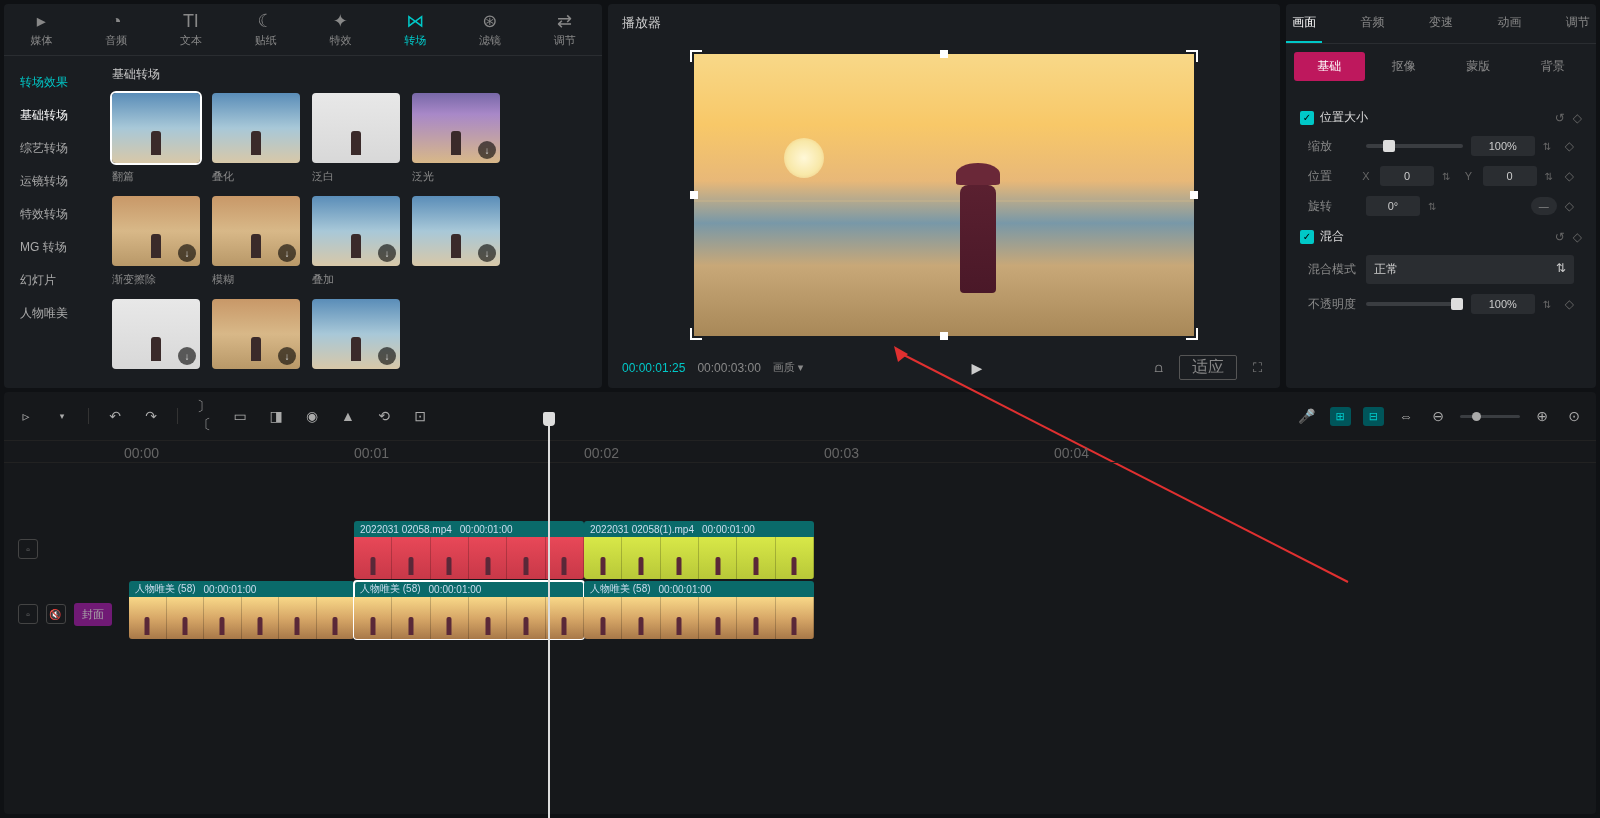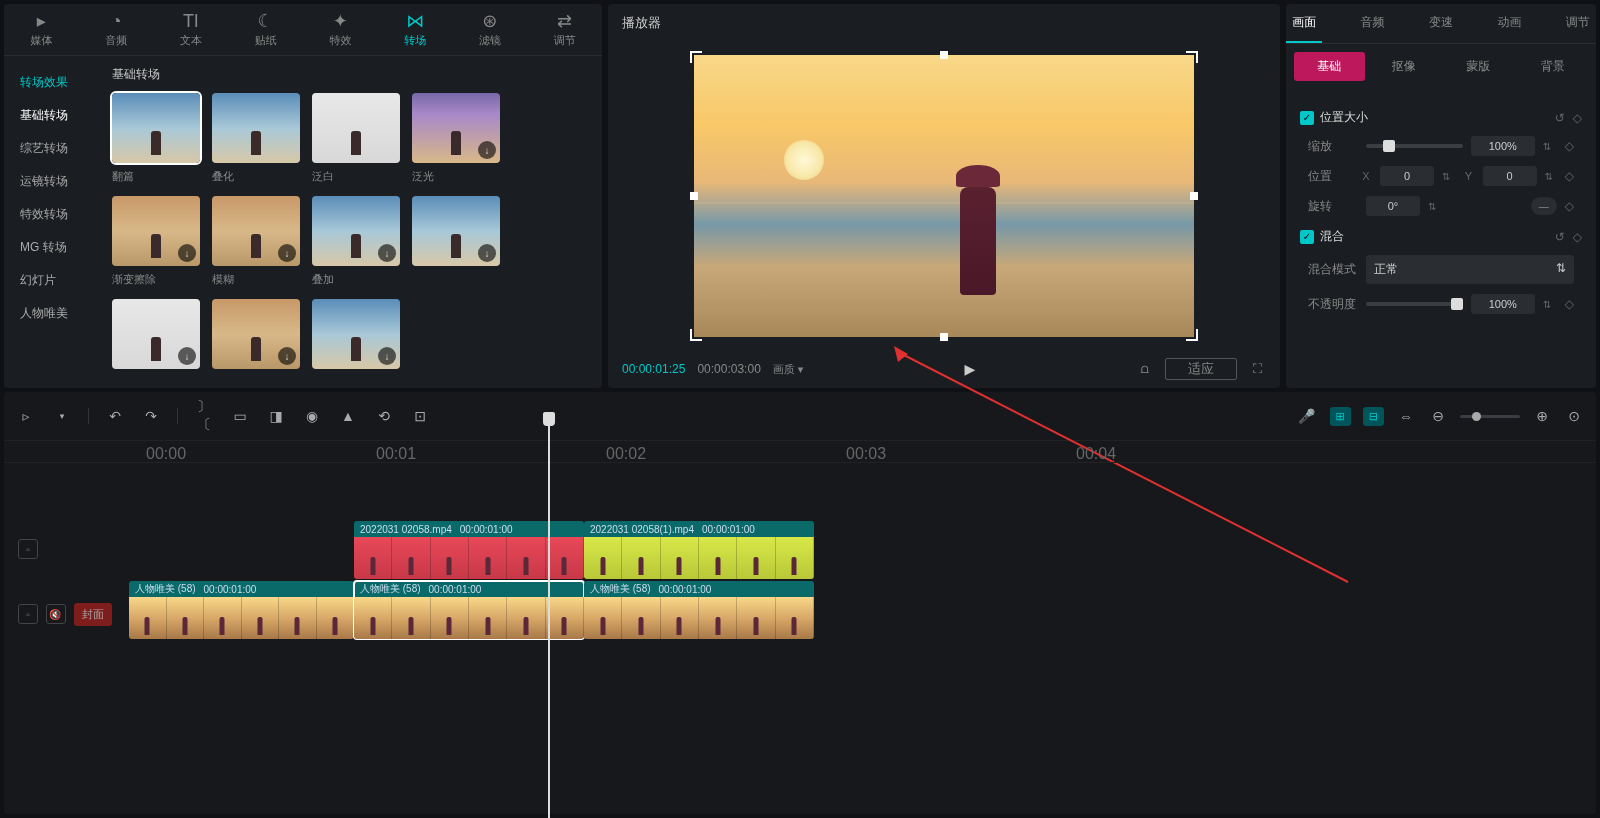--- a/index.html
+++ b/index.html
@@ -59,21 +59,21 @@
 .edge-handle.l { left: -4px; top: 50%; transform: translateY(-50%); }
 .edge-handle.r { right: -4px; top: 50%; transform: translateY(-50%); }
 .watermark { position: absolute; left: 50%; bottom: -30px; transform: translateX(-50%); font-size: 28px; font-style: italic; color: #999; font-weight: bold; pointer-events: none; opacity: 0.7; }
 .watermark span { font-size: 14px; font-style: normal; }
 .player-controls { display: flex; align-items: center; padding: 8px 14px; gap: 12px; }
 .time-current { color: #00c8c8; font-size: 12px; }
 .time-total { color: #888; font-size: 12px; }
 .quality-label { color: #888; font-size: 11px; }
 .play-btn { margin: 0 auto; color: #ccc; cursor: pointer; font-size: 14px; }
 .ctrl-icon { color: #888; cursor: pointer; font-size: 13px; padding: 2px 4px; }
-.ctrl-box { border: 1px solid #555; border-radius: 2px; padding: 1px 22px; font-size: 13px; }
+.ctrl-box { border: 1px solid #555; border-radius: 2px; padding: 1px 12px; font-size: 16px; }
 .red-arrow { position: absolute; pointer-events: none; }
 
 
 .right-panel { width: 310px; display: flex; flex-direction: column; }
 .prop-tabs { display: flex; border-bottom: 1px solid #2a2d31; gap: 32px; }
 .prop-tab { flex: 1; text-align: center; padding: 10px 0; font-size: 12px; color: #888; cursor: pointer; }
 .prop-tab.active { color: #fff; border-bottom: 2px solid #00c8c8; }
 .sub-tabs { display: flex; padding: 8px; gap: 4px; }
 .sub-tab { flex: 1; text-align: center; padding: 6px 0; font-size: 12px; color: #888; cursor: pointer; border-radius: 3px; }
 .sub-tab.active { background: #be185d; color: #fff; }
@@ -98,29 +98,29 @@
 .timeline-area { flex: 1; background: #16181b; display: flex; flex-direction: column; margin: 0 4px 4px; border-radius: 4px; }
 .timeline-toolbar { display: flex; align-items: center; padding: 6px 12px; gap: 16px; border-bottom: 1px solid #222; }
 .tool-btn { color: #aaa; cursor: pointer; font-size: 14px; width: 20px; text-align: center; }
 .tool-sep { width: 1px; height: 16px; background: #333; }
 .tool-right { margin-left: auto; display: flex; gap: 12px; align-items: center; }
 .tool-toggle { background: #00555a; color: #00c8c8; padding: 3px 6px; border-radius: 3px; font-size: 11px; }
 .zoom-slider { width: 60px; height: 3px; background: #3a3d41; border-radius: 2px; position: relative; }
 .zoom-thumb { position: absolute; left: 20%; top: -3px; width: 9px; height: 9px; background: #aaa; border-radius: 50%; }
 
 .ruler { height: 22px; position: relative; border-bottom: 1px solid #222; }
-.ruler-tick { position: absolute; top: 4px; font-size: 16px; color: #666; margin-left: 22px; }
+.ruler-tick { position: absolute; top: 4px; font-size: 14px; color: #666; }
 .playhead { position: absolute; top: 418px; bottom: 0; width: 2px; background: #ddd; z-index: 10; }
 .playhead-head { position: absolute; top: -6px; left: -5px; width: 12px; height: 14px; background: #ddd; border-radius: 2px 2px 4px 4px; }
 
 .tracks { flex: 1; position: relative; padding-top: 8px; }
 .track-row { display: flex; align-items: center; height: 66px; margin-bottom: 4px; }
 .track-head { width: 110px; display: flex; align-items: center; gap: 8px; padding-left: 14px; }
 .track-icon { width: 20px; height: 20px; border: 1px solid #444; border-radius: 3px; display: flex; align-items: center; justify-content: center; color: #888; font-size: 10px; }
-.cover-btn { background: #7f1d1d; padding: 4px 8px; border-radius: 3px; color: #aaa; font-size: 11px; }
+.cover-btn { background: #701a75; padding: 4px 8px; border-radius: 3px; color: #aaa; font-size: 11px; }
 .track-content { flex: 1; position: relative; height: 100%; }
 
 .clip { position: absolute; height: 58px; border-radius: 3px; overflow: hidden; }
 .clip-header { height: 16px; background: #0a6a6a; display: flex; align-items: center; padding: 0 6px; gap: 8px; font-size: 10px; color: #cde; }
 .clip-body { height: 42px; display: flex; }
 .clip-frame { flex: 1; border-right: 1px solid rgba(0,0,0,0.2); position: relative; }
 .clip-frame.red { background: linear-gradient(to bottom, #e84858 0%, #c83848 100%); }
 .clip-frame.yellow { background: linear-gradient(to bottom, #d8e848 0%, #b8c838 100%); }
 .clip-frame.beach { background: linear-gradient(to bottom, #f8d888 0%, #d8a868 50%, #a87848 100%); }
 .clip-person { position: absolute; left: 50%; bottom: 4px; width: 5px; height: 18px; background: #5a2838; transform: translateX(-50%); border-radius: 2px 2px 0 0; }

